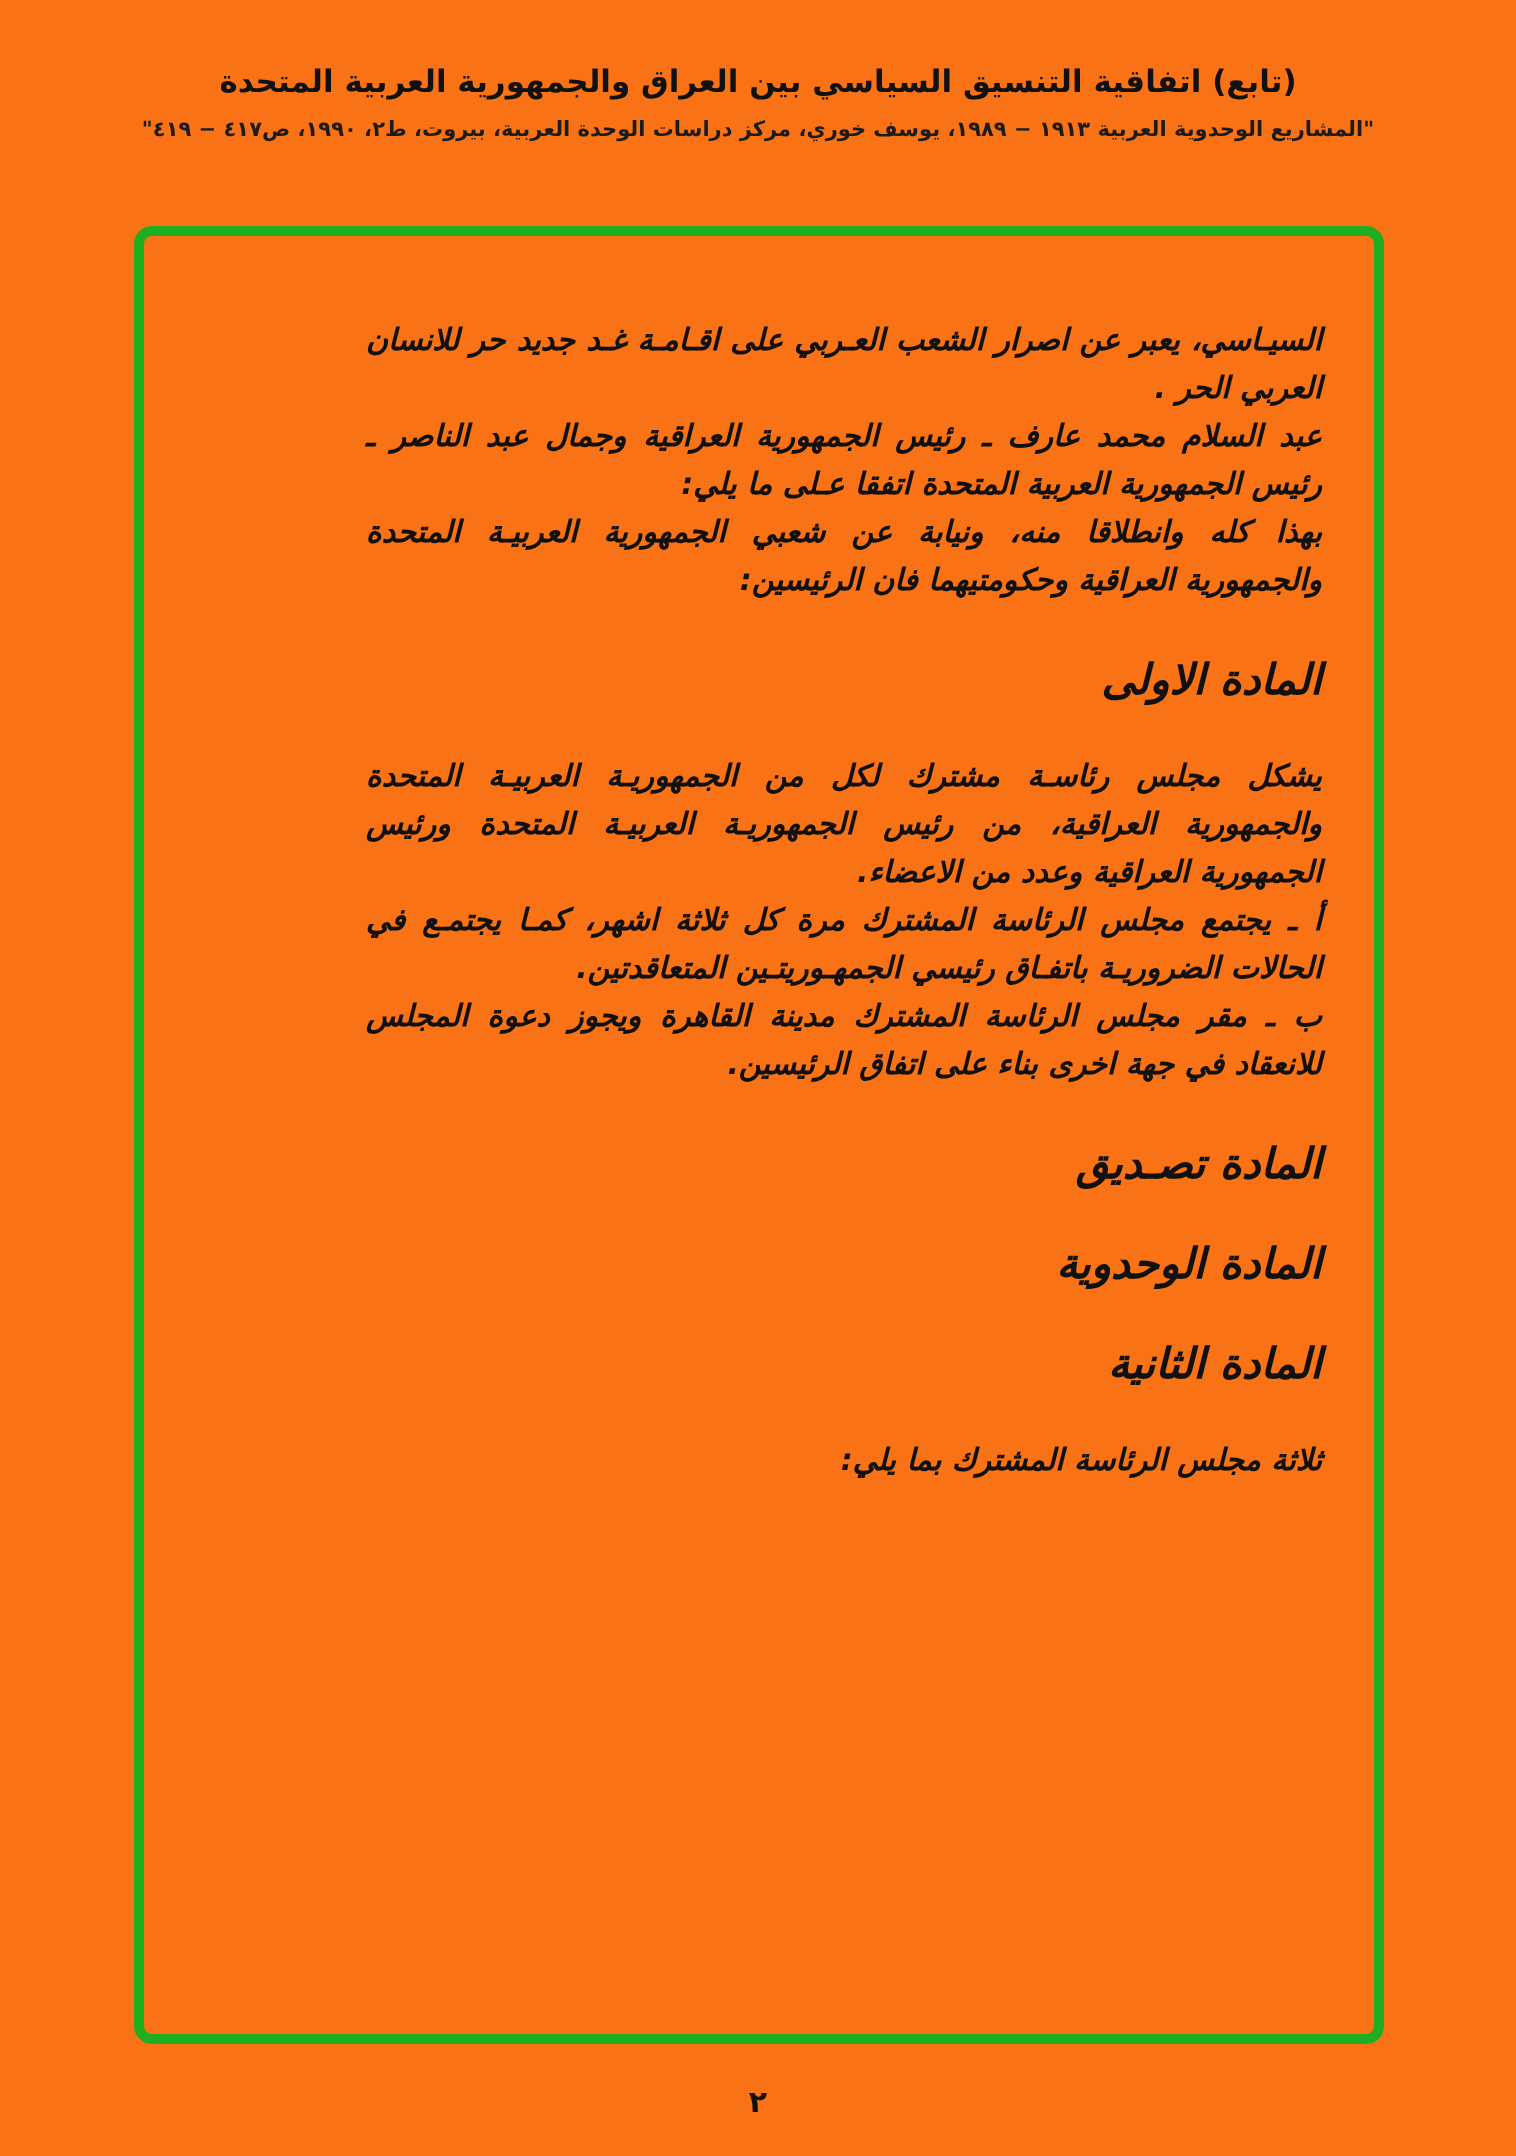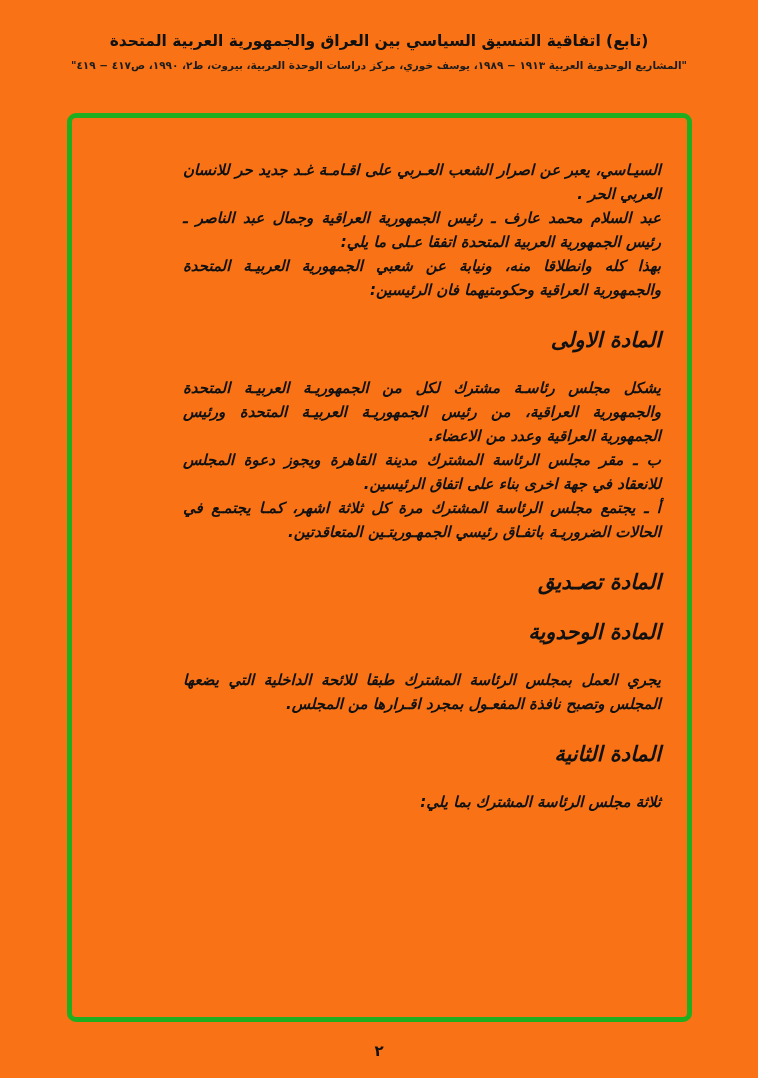--- a/index.html
+++ b/index.html
@@ -87,27 +87,26 @@
   <div class="green-frame">
     <div class="content">
 
       <p>السيـاسي، يعبر عن اصرار الشعب العـربي على اقـامـة غـد جديد حر للانسان العربي الحر .</p>
       <p>عبد السلام محمد عارف ـ رئيس الجمهورية العراقية وجمال عبد الناصر ـ رئيس الجمهورية العربية المتحدة اتفقا عـلى ما يلي:</p>
       <p>بهذا كله وانطلاقا منه، ونيابة عن شعبي الجمهورية العربيـة المتحدة والجمهورية العراقية وحكومتيهما فان الرئيسين:</p>
 
       <h2 class="section-heading">المادة الاولى</h2>
       <p>يشكل مجلس رئاسـة مشترك لكل من الجمهوريـة العربيـة المتحدة والجمهورية العراقية، من رئيس الجمهوريـة العربيـة المتحدة ورئيس الجمهورية العراقية وعدد من الاعضاء.</p>
 
+      <p>أ ـ يجتمع مجلس الرئاسة المشترك مرة كل ثلاثة اشهر، كمـا يجتمـع في الحالات الضروريـة باتفـاق رئيسي الجمهـوريتـين المتعاقدتين.</p>
       <p>ب ـ مقر مجلس الرئاسة المشترك مدينة القاهرة ويجوز دعوة المجلس للانعقاد في جهة اخرى بناء على اتفاق الرئيسين.</p>
-      <p>أ ـ يجتمع مجلس الرئاسة المشترك مرة كل ثلاثة اشهر، كمـا يجتمـع في الحالات الضروريـة باتفـاق رئيسي الجمهـوريتـين المتعاقدتين.</p>
 
       <h2 class="section-heading">المادة تصـديق</h2>
 
       <h2 class="section-heading">المادة الوحدوية</h2>
-      <p>يجري العمل بمجلس الرئاسة المشترك طبقا للائحة الداخلية التي يضعها المجلس وتصبح نافذة المفعـول بمجرد اقـرارها من المجلس.</p>
 
       <h2 class="section-heading">المادة الثانية</h2>
       <p>ثلاثة مجلس الرئاسة المشترك بما يلي:</p>
 
     </div>
   </div>
 
   <div class="page-number">٢</div>
 
 </div>

